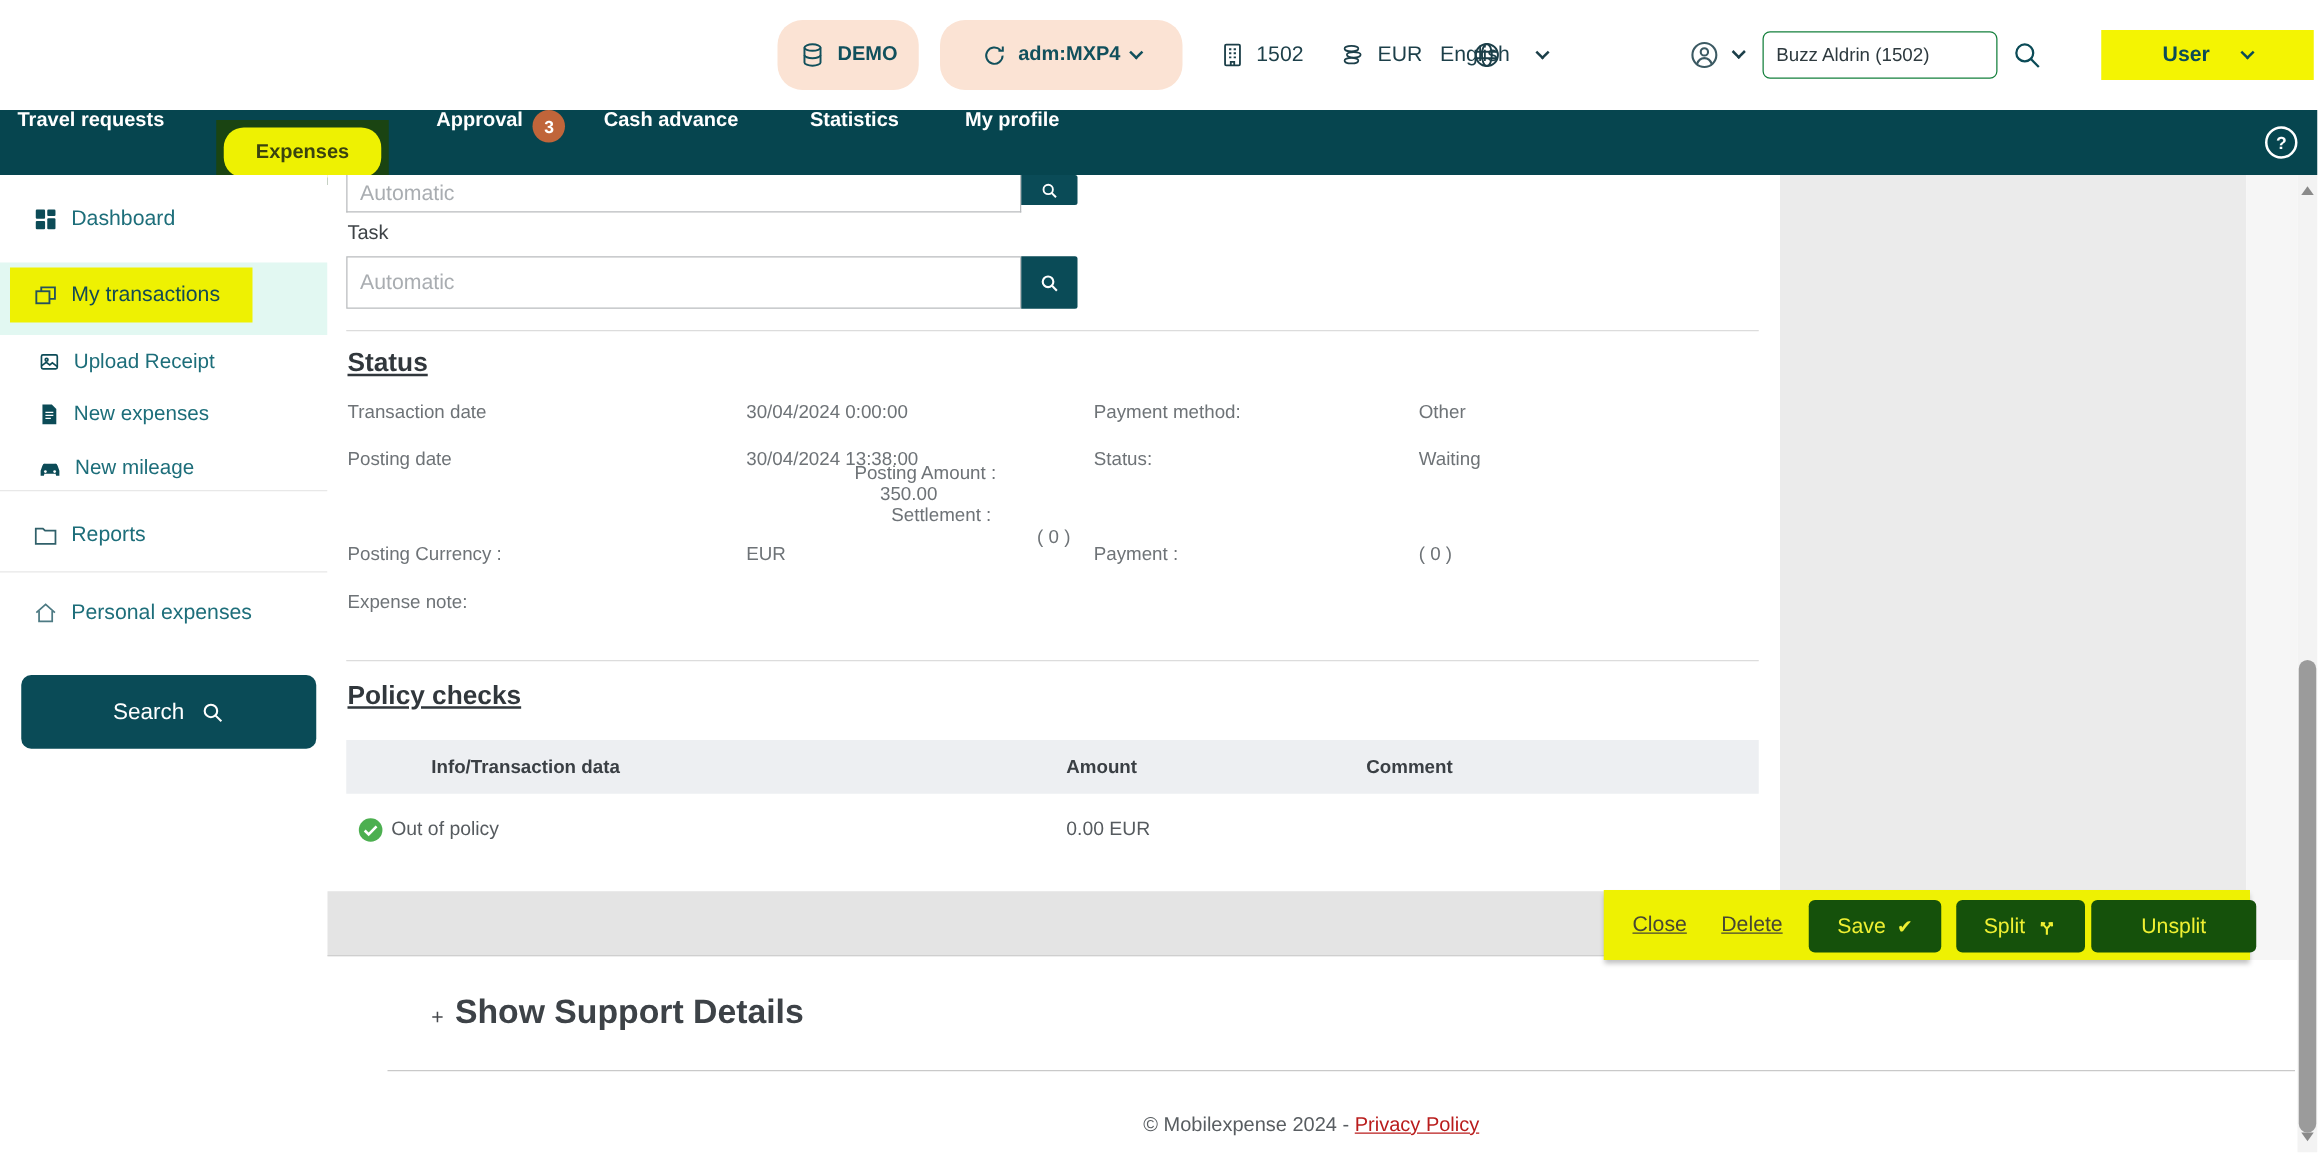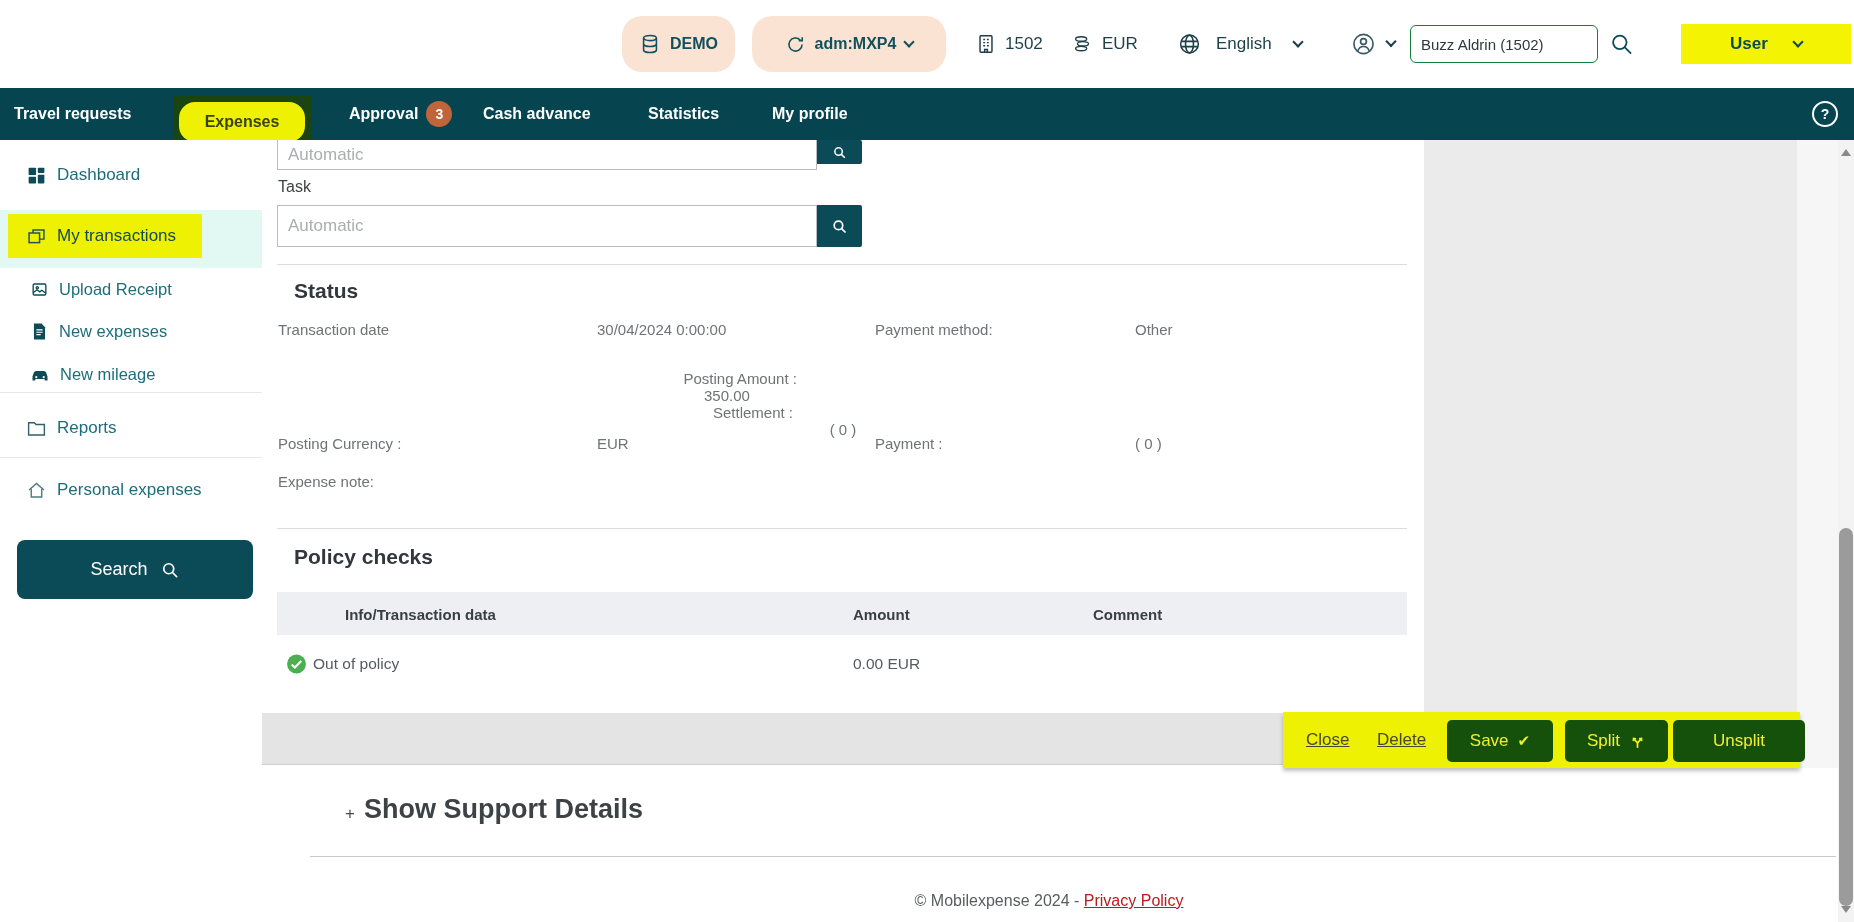--- a/index.html
+++ b/index.html
@@ -19,21 +19,21 @@
           transform:rotate(45deg); margin-top:-5px; }
   .user-search { position:absolute; left:1410px; top:25px; width:188px; height:38px; border:1px solid #15803d;
           border-radius:6px; font-size:15px; color:#2e3a3f; padding:0 10px; outline:none;
           font-family:"Liberation Sans","DejaVu Sans",sans-serif; }
   .user-btn { position:absolute; left:1681px; top:24px; width:170px; height:40px; background:#f4f402;
           color:#0b4b57; font-size:17px; font-weight:600; display:flex; align-items:center; justify-content:center;
           gap:26px; cursor:pointer; }
 
   
   .nav { position:absolute; left:0; top:88px; width:1854px; height:52px; background:#06454f; }
-  .nav-item { position:absolute; top:0; height:52px; display:flex; align-items:center; gap:8px;
+  .nav-item { position:absolute; top:0; height:52px; display:flex; gap:8px;
           color:#fff; font-size:16px; font-weight:600; cursor:pointer; white-space:nowrap; }
   .badge { width:26px; height:26px; border-radius:50%; background:#c0653a; color:#fff; font-size:14px;
           display:flex; align-items:center; justify-content:center; }
   .exp-box { position:absolute; left:173px; top:8px; width:138px; height:52px; background:#1a4412; padding:6px; cursor:pointer; }
   .exp-pill { width:100%; height:100%; background:#eef102; border-radius:16px; display:flex; align-items:center;
           justify-content:center; color:#3a430f; font-size:16px; font-weight:600; }
   .help-circle { position:absolute; left:1812px; top:13px; width:26px; height:26px; border:2px solid #fff;
           border-radius:50%; color:#fff; font-size:14px; font-weight:700; display:flex; align-items:center;
           justify-content:center; cursor:pointer; }
 
@@ -55,21 +55,21 @@
 
   
   .panel { position:absolute; left:262px; top:140px; width:1162px; height:573px; background:#fff; }
   .fld { position:absolute; border:1px solid #b9bcbe; font-size:17px; color:#4a4f53; padding:0 10px; outline:none;
           width:540px; font-family:"Liberation Sans","DejaVu Sans",sans-serif; }
   .fld::placeholder { color:#a9adb1; opacity:1; }
   .fld-btn { position:absolute; width:45px; background:#0a4b57; display:flex; align-items:center;
           justify-content:center; color:#fff; cursor:pointer; border-radius:0 2px 2px 0; }
   .lbl { position:absolute; font-size:16px; color:#3e4347; }
   .divline { position:absolute; left:15px; width:1130px; height:1px; background:#dcdcdc; }
-  .sec-h { position:absolute; left:32px; font-size:21px; font-weight:700; color:#31373c; line-height:30px; }
+  .sec-h { position:absolute; left:16px; font-size:21px; font-weight:700; color:#31373c; line-height:30px;text-decoration:underline; }
   .srow { position:absolute; left:16px; width:1130px; height:38px; display:flex; align-items:center;
           font-size:15px; color:#6e7377; }
   .srow .c1 { width:319px; } .srow .c2 { width:278px; } .srow .c3 { width:260px; } .srow .c4 { flex:1; }
   .tbl-h { position:absolute; left:15px; top:452px; width:1130px; height:43px; background:#edeff2;
           font-size:15px; font-weight:700; color:#3a3f44; }
   .tbl-h span { position:absolute; top:50%; transform:translateY(-50%); }
   .tbl-r { position:absolute; left:15px; top:495px; width:1130px; height:58px; font-size:15.5px; color:#565b5f; }
   .tbl-r > * { position:absolute; top:50%; transform:translateY(-50%); }
 
   
@@ -151,21 +151,21 @@
   </div>
 
   <div class="hdr-item" style="left:1177px;">
     <svg width="25" height="25" viewBox="0 0 24 24" fill="none" stroke="#1c3f49" stroke-width="1.5">
       <circle cx="12" cy="12" r="8.5"></circle>
       <ellipse cx="12" cy="12" rx="3.8" ry="8.5"></ellipse>
       <path d="M4 9.5h16M4 14.5h16"></path>
     </svg>
   </div>
 
-  <div class="hdr-item hgrp" style="left:1216px; gap:22px; cursor:pointer;">
+  <div class="hdr-item hgrp" style="left:1152px; gap:22px; cursor:pointer;">
     <span>English</span>
     <span class="chev"></span>
   </div>
 
   <div class="hdr-item hgrp" style="left:1350px; gap:10px; cursor:pointer;">
     <span>
       <svg width="27" height="27" viewBox="0 0 24 24" fill="none" stroke="#3c5a63" stroke-width="1.5">
         <circle cx="12" cy="12" r="8.5"></circle>
         <circle cx="12" cy="9.8" r="2.6"></circle>
         <path d="M6.8 18.4c1-3 2.8-4.2 5.2-4.2s4.2 1.2 5.2 4.2"></path>
@@ -349,20 +349,26 @@
 
   <div class="divline" style="top:124px;"></div>
 
   <div class="sec-h" style="top:136px;">Status</div>
 
   <div class="srow" style="top:170px;">
     <span class="c1">Transaction date</span>
     <span class="c2">30/04/2024 0:00:00</span>
     <span class="c3">Payment method:</span>
     <span class="c4">Other</span>
+  </div>
+  <div class="srow" style="top:208px;">
+    <span class="c1">Posting date</span>
+    <span class="c2">30/04/2024 13:38:00</span>
+    <span class="c3">Status:</span>
+    <span class="c4">Waiting</span>
   </div>
   <div class="srow" style="top:230px;flex-direction:column;">
     <span class="c1">Posting Amount :</span>
     <span class="c2">350.00</span>
     <span class="c3">Settlement :</span>
     <span class="c4">( 0 )</span>
   </div>
   <div class="srow" style="top:284px;">
     <span class="c1">Posting Currency :</span>
     <span class="c2">EUR</span>

